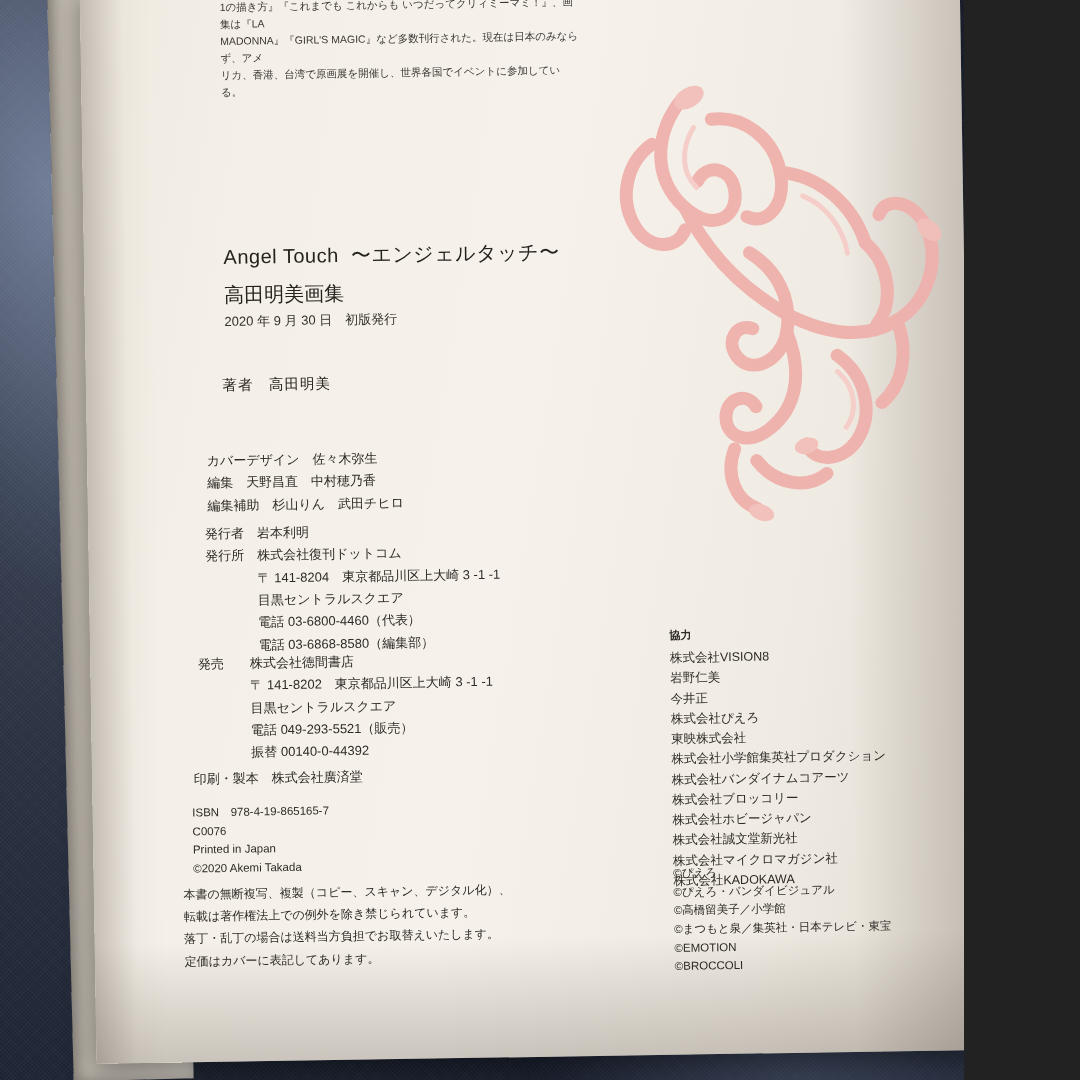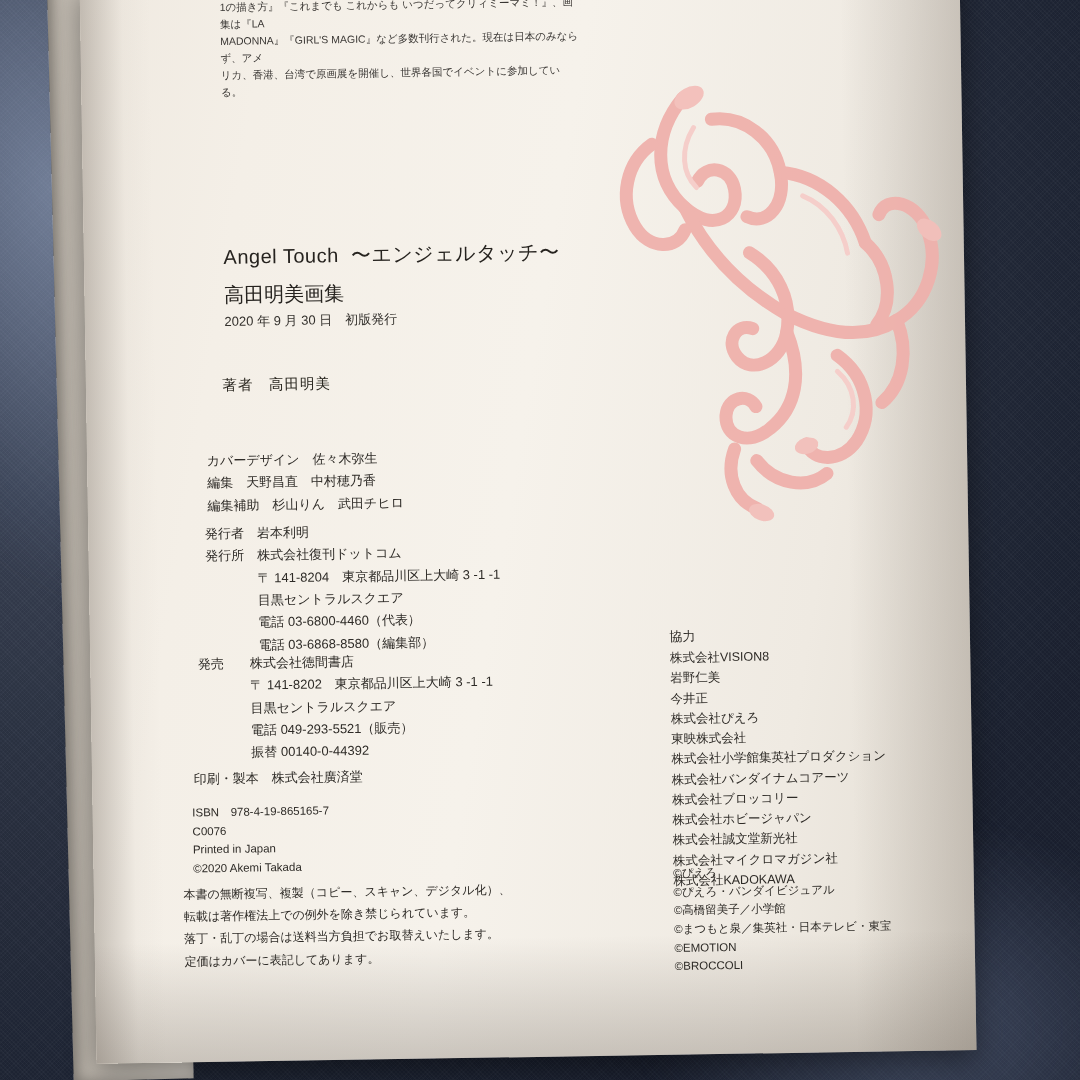--- a/index.html
+++ b/index.html
@@ -7,21 +7,21 @@
     padding: 0;
     width: 1080px;
     height: 1080px;
     overflow: hidden;
     background: #222;
     font-family: "Liberation Sans", sans-serif;
   }
 
   #stage {
     position: relative;
-    width: 1080px;
+    width: 964px;
     height: 1080px;
     overflow: hidden;
   }
 
   
   .bg-denim {
     position: absolute;
     inset: 0;
     background:
       radial-gradient(ellipse at 10% 20%, #4a5468 0%, #2b3242 45%, #1b2130 80%),
@@ -187,22 +187,23 @@
     left: 178px;
     top: 878px;
     font-size: 12px;
     line-height: 1.85;
     color: #2e2b27;
   }
 
   .coop-title {
     left: 668px;
     top: 630px;
-    font-size: 13px;
-    color: #2e2b27;
+    font-size: 11px;
+    color: #2e2b27;
+    font-weight: bold;
   }
   .coop-list {
     left: 668px;
     top: 650px;
     font-size: 12.5px;
     line-height: 1.62;
     color: #2e2b27;
   }
   .copyrights {
     left: 668px;

